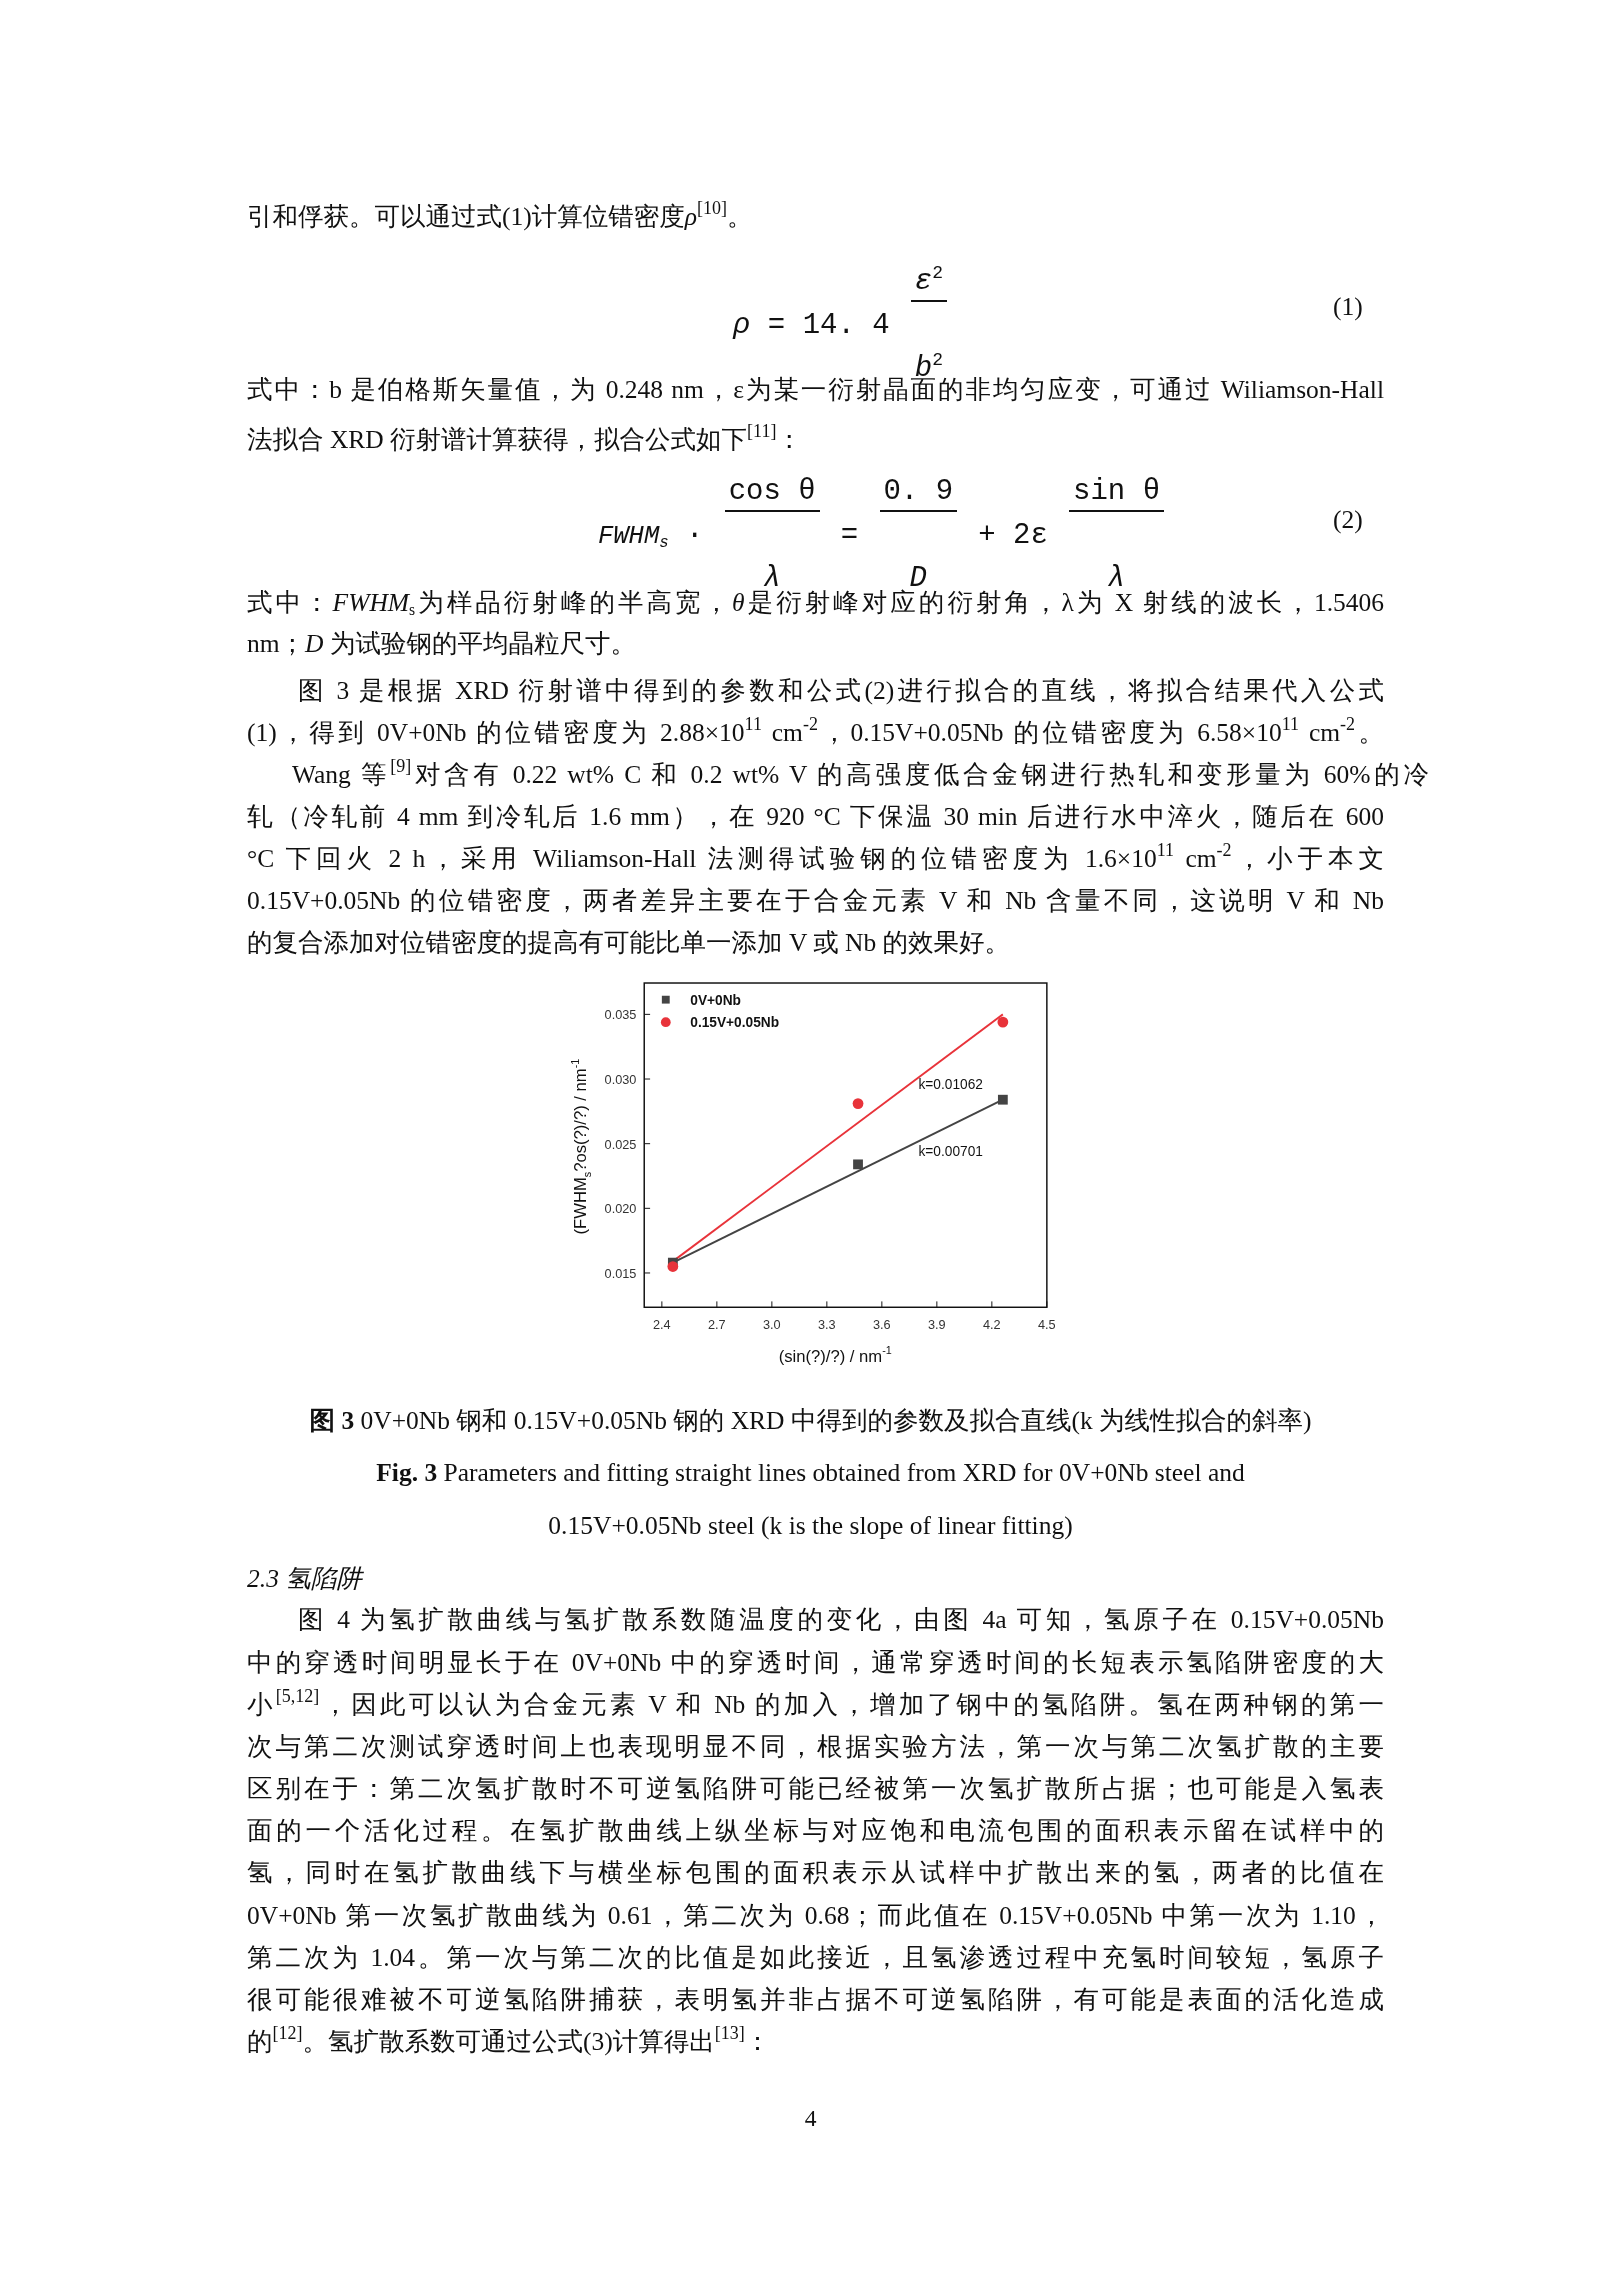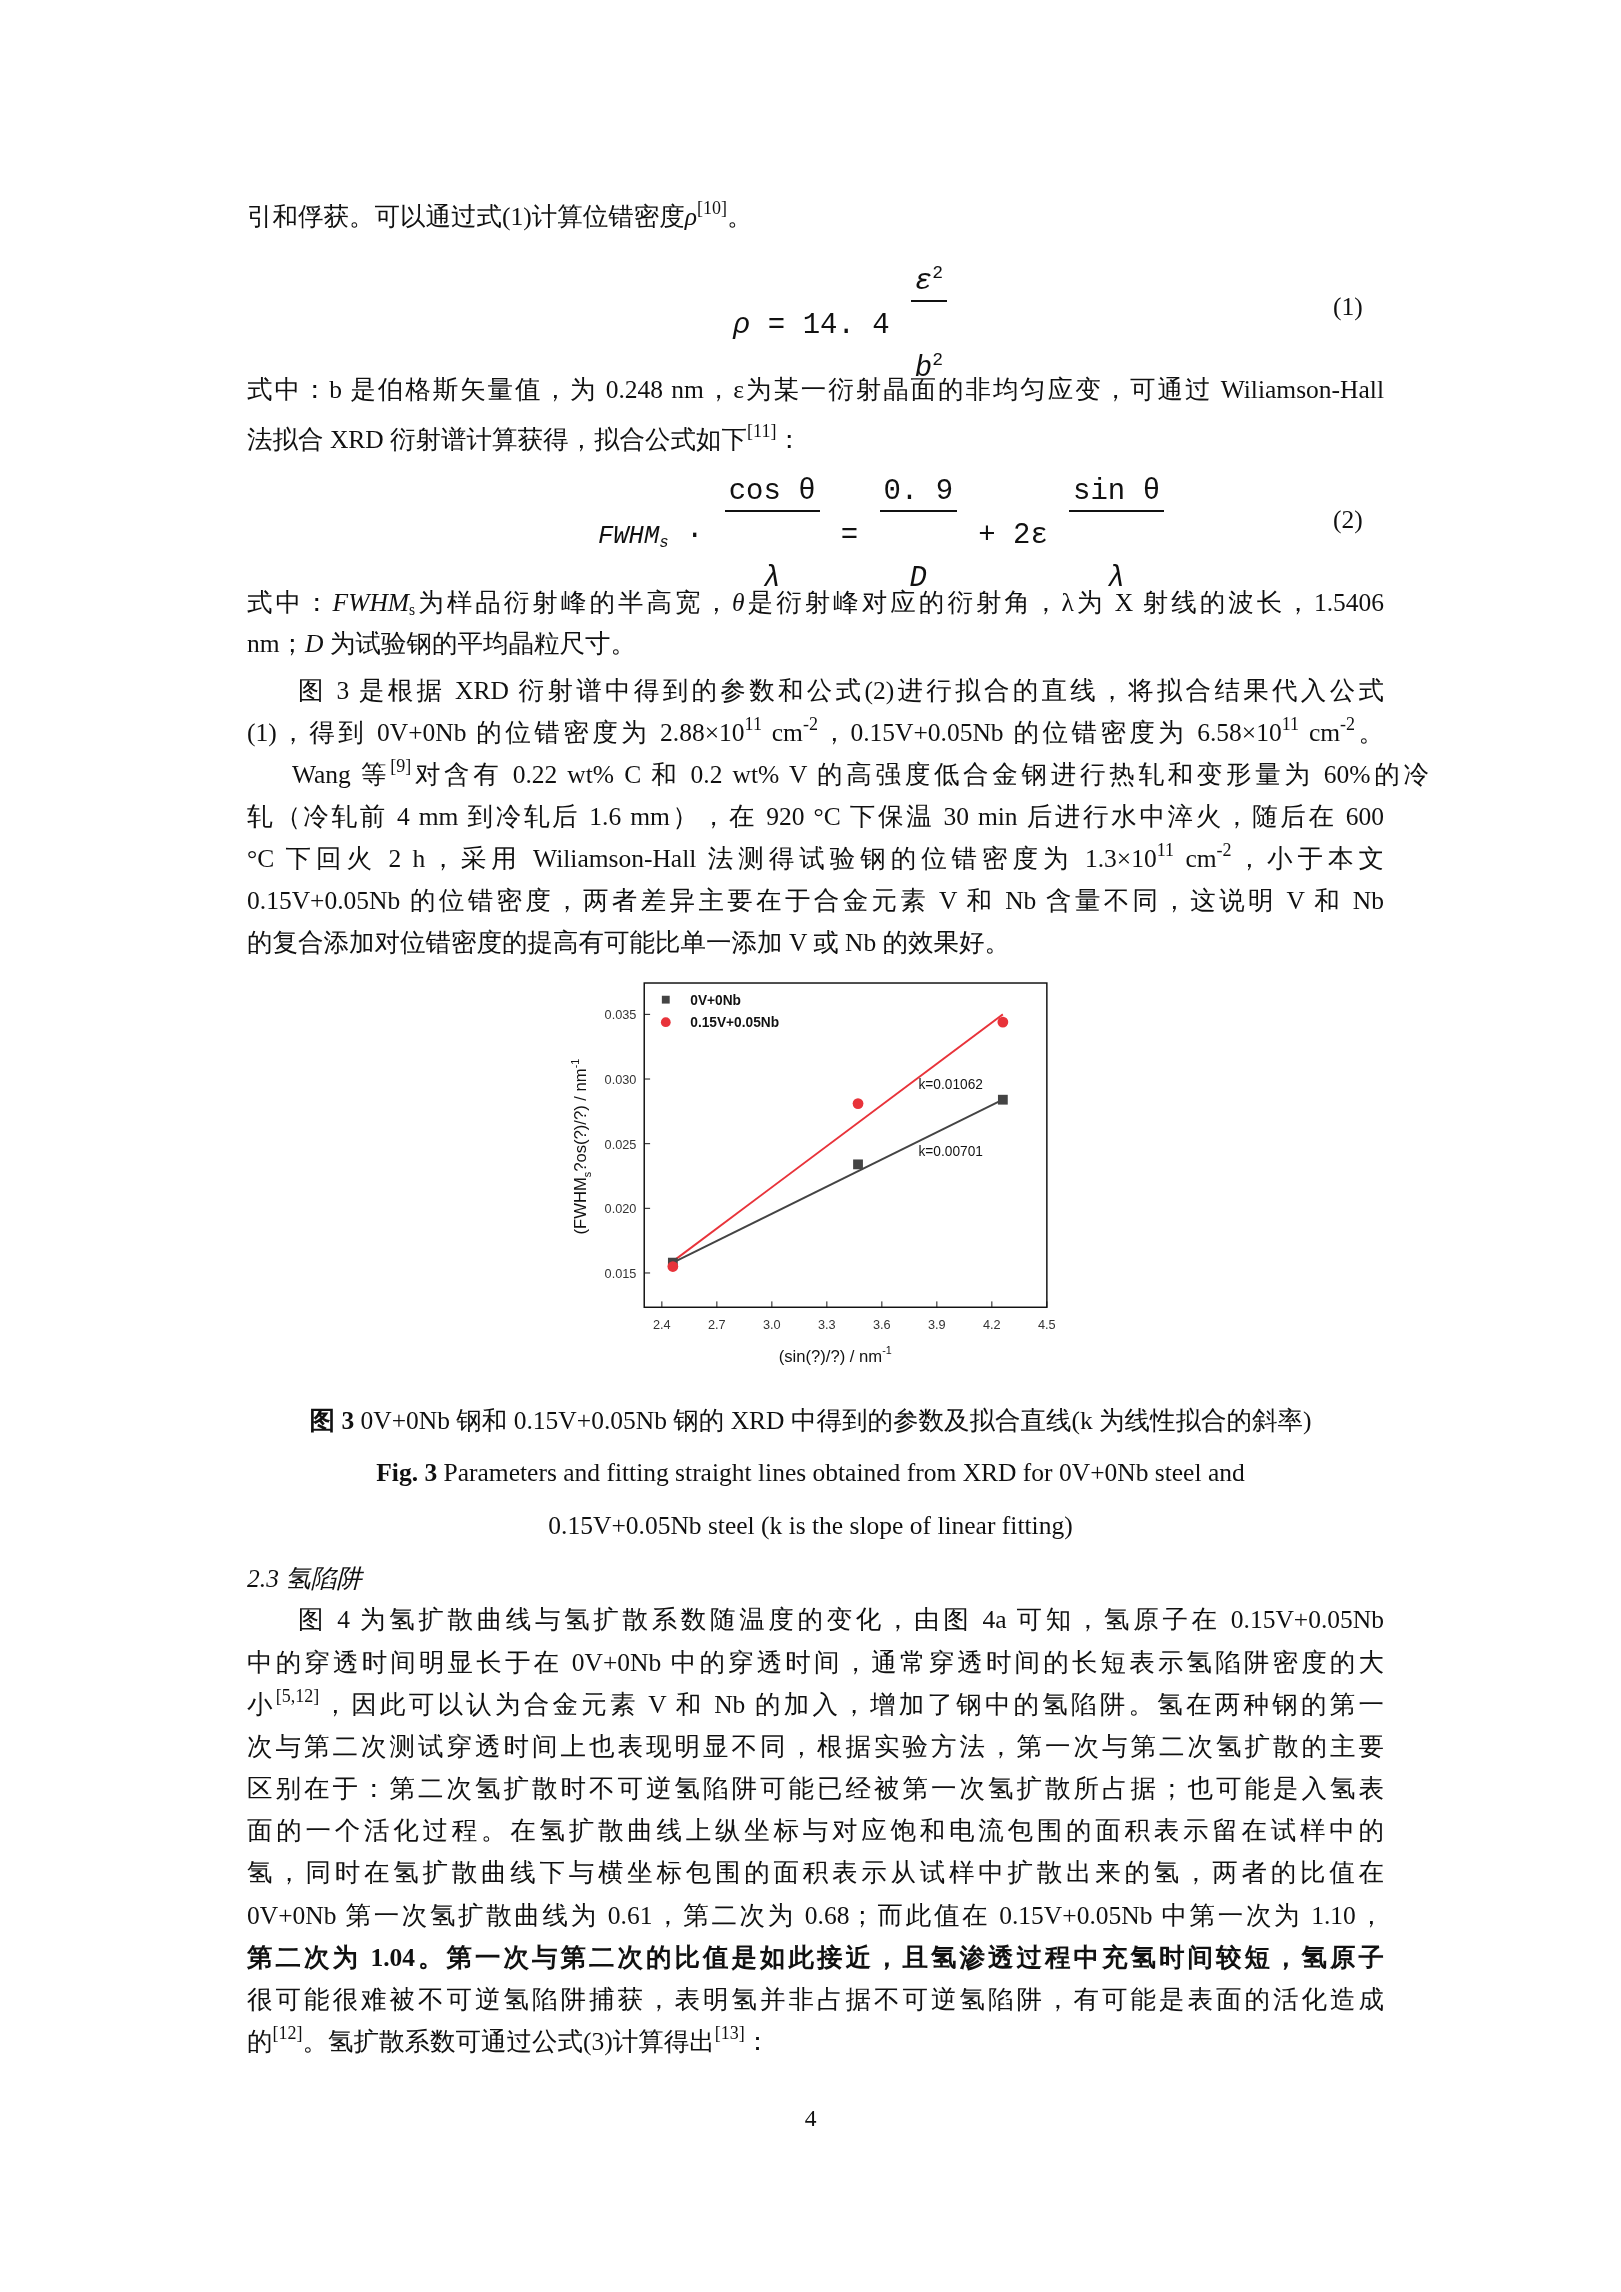--- a/index.html
+++ b/index.html
@@ -74,21 +74,21 @@
 
 <div class="line just indent" style="top:676px;">图 3 是根据 XRD 衍射谱中得到的参数和公式(2)进行拟合的直线，将拟合结果代入公式</div>
 <div class="line just" style="top:718px;">
   <span>(1)，得到 0V+0Nb 的位错密度为 2.88×10</span><sup>11</sup><span> cm</span><sup>-2</sup><span>，0.15V+0.05Nb 的位错密度为 6.58×10</span><sup>11</sup><span> cm</span><sup>-2</sup><span>。</span>
 </div>
 <div class="line just" style="top:760px;margin-left:45px;">
   <span>Wang 等</span><sup>[9]</sup><span>对含有 0.22 wt% C 和 0.2 wt% V 的高强度低合金钢进行热轧和变形量为 60%的冷</span>
 </div>
 <div class="line just" style="top:802px;">轧（冷轧前 4 mm 到冷轧后 1.6 mm），在 920 °C 下保温 30 min 后进行水中淬火，随后在 600</div>
 <div class="line just" style="top:844px;">
-  <span>°C 下回火 2 h，采用 Wiliamson-Hall 法测得试验钢的位错密度为 1.3×10</span><sup>11</sup><span> cm</span><sup>-2</sup><span>，小于本文</span>
+  <span>°C 下回火 2 h，采用 Wiliamson-Hall 法测得试验钢的位错密度为 1.6×10</span><sup>11</sup><span> cm</span><sup>-2</sup><span>，小于本文</span>
 </div>
 <div class="line just" style="top:886px;">0.15V+0.05Nb 的位错密度，两者差异主要在于合金元素 V 和 Nb 含量不同，这说明 V 和 Nb</div>
 <div class="line" style="top:928px;">的复合添加对位错密度的提高有可能比单一添加 V 或 Nb 的效果好。</div>
 
 <svg id="chart" width="529" height="392" viewBox="0 0 540 400">
   <g id="chart-frame-g">
       <rect x="87" y="3" width="411" height="331" fill="none" stroke="#111" stroke-width="1.5"></rect>
     </g>
   <g id="chart-ticks-g">
       <line x1="105" x2="105" y1="334" y2="328" stroke="#111" stroke-width="1"></line>
@@ -155,20 +155,20 @@
 <div class="line just indent" style="top:1605px;">图 4 为氢扩散曲线与氢扩散系数随温度的变化，由图 4a 可知，氢原子在 0.15V+0.05Nb</div>
 <div class="line just" style="top:1648px;">中的穿透时间明显长于在 0V+0Nb 中的穿透时间，通常穿透时间的长短表示氢陷阱密度的大</div>
 <div class="line just" style="top:1690px;">
   <span>小</span><sup>[5,12]</sup><span>，因此可以认为合金元素 V 和 Nb 的加入，增加了钢中的氢陷阱。氢在两种钢的第一</span>
 </div>
 <div class="line just" style="top:1732px;">次与第二次测试穿透时间上也表现明显不同，根据实验方法，第一次与第二次氢扩散的主要</div>
 <div class="line just" style="top:1774px;">区别在于：第二次氢扩散时不可逆氢陷阱可能已经被第一次氢扩散所占据；也可能是入氢表</div>
 <div class="line just" style="top:1816px;">面的一个活化过程。在氢扩散曲线上纵坐标与对应饱和电流包围的面积表示留在试样中的</div>
 <div class="line just" style="top:1858px;">氢，同时在氢扩散曲线下与横坐标包围的面积表示从试样中扩散出来的氢，两者的比值在</div>
 <div class="line just" style="top:1901px;">0V+0Nb 第一次氢扩散曲线为 0.61，第二次为 0.68；而此值在 0.15V+0.05Nb 中第一次为 1.10，</div>
-<div class="line just" style="top:1943px;font-weight:bold;">第二次为 1.04。第一次与第二次的比值是如此接近，且氢渗透过程中充氢时间较短，氢原子</div>
+<div class="line just" style="top:1943px;">第二次为 1.04。第一次与第二次的比值是如此接近，且氢渗透过程中充氢时间较短，氢原子</div>
 <div class="line just" style="top:1985px;">很可能很难被不可逆氢陷阱捕获，表明氢并非占据不可逆氢陷阱，有可能是表面的活化造成</div>
 <div class="line" style="top:2027px;">
   <span>的</span><sup>[12]</sup><span>。氢扩散系数可通过公式(3)计算得出</span><sup>[13]</sup><span>：</span>
 </div>
 
 <div class="pagenum">4</div>
 
 
 </body></html>

